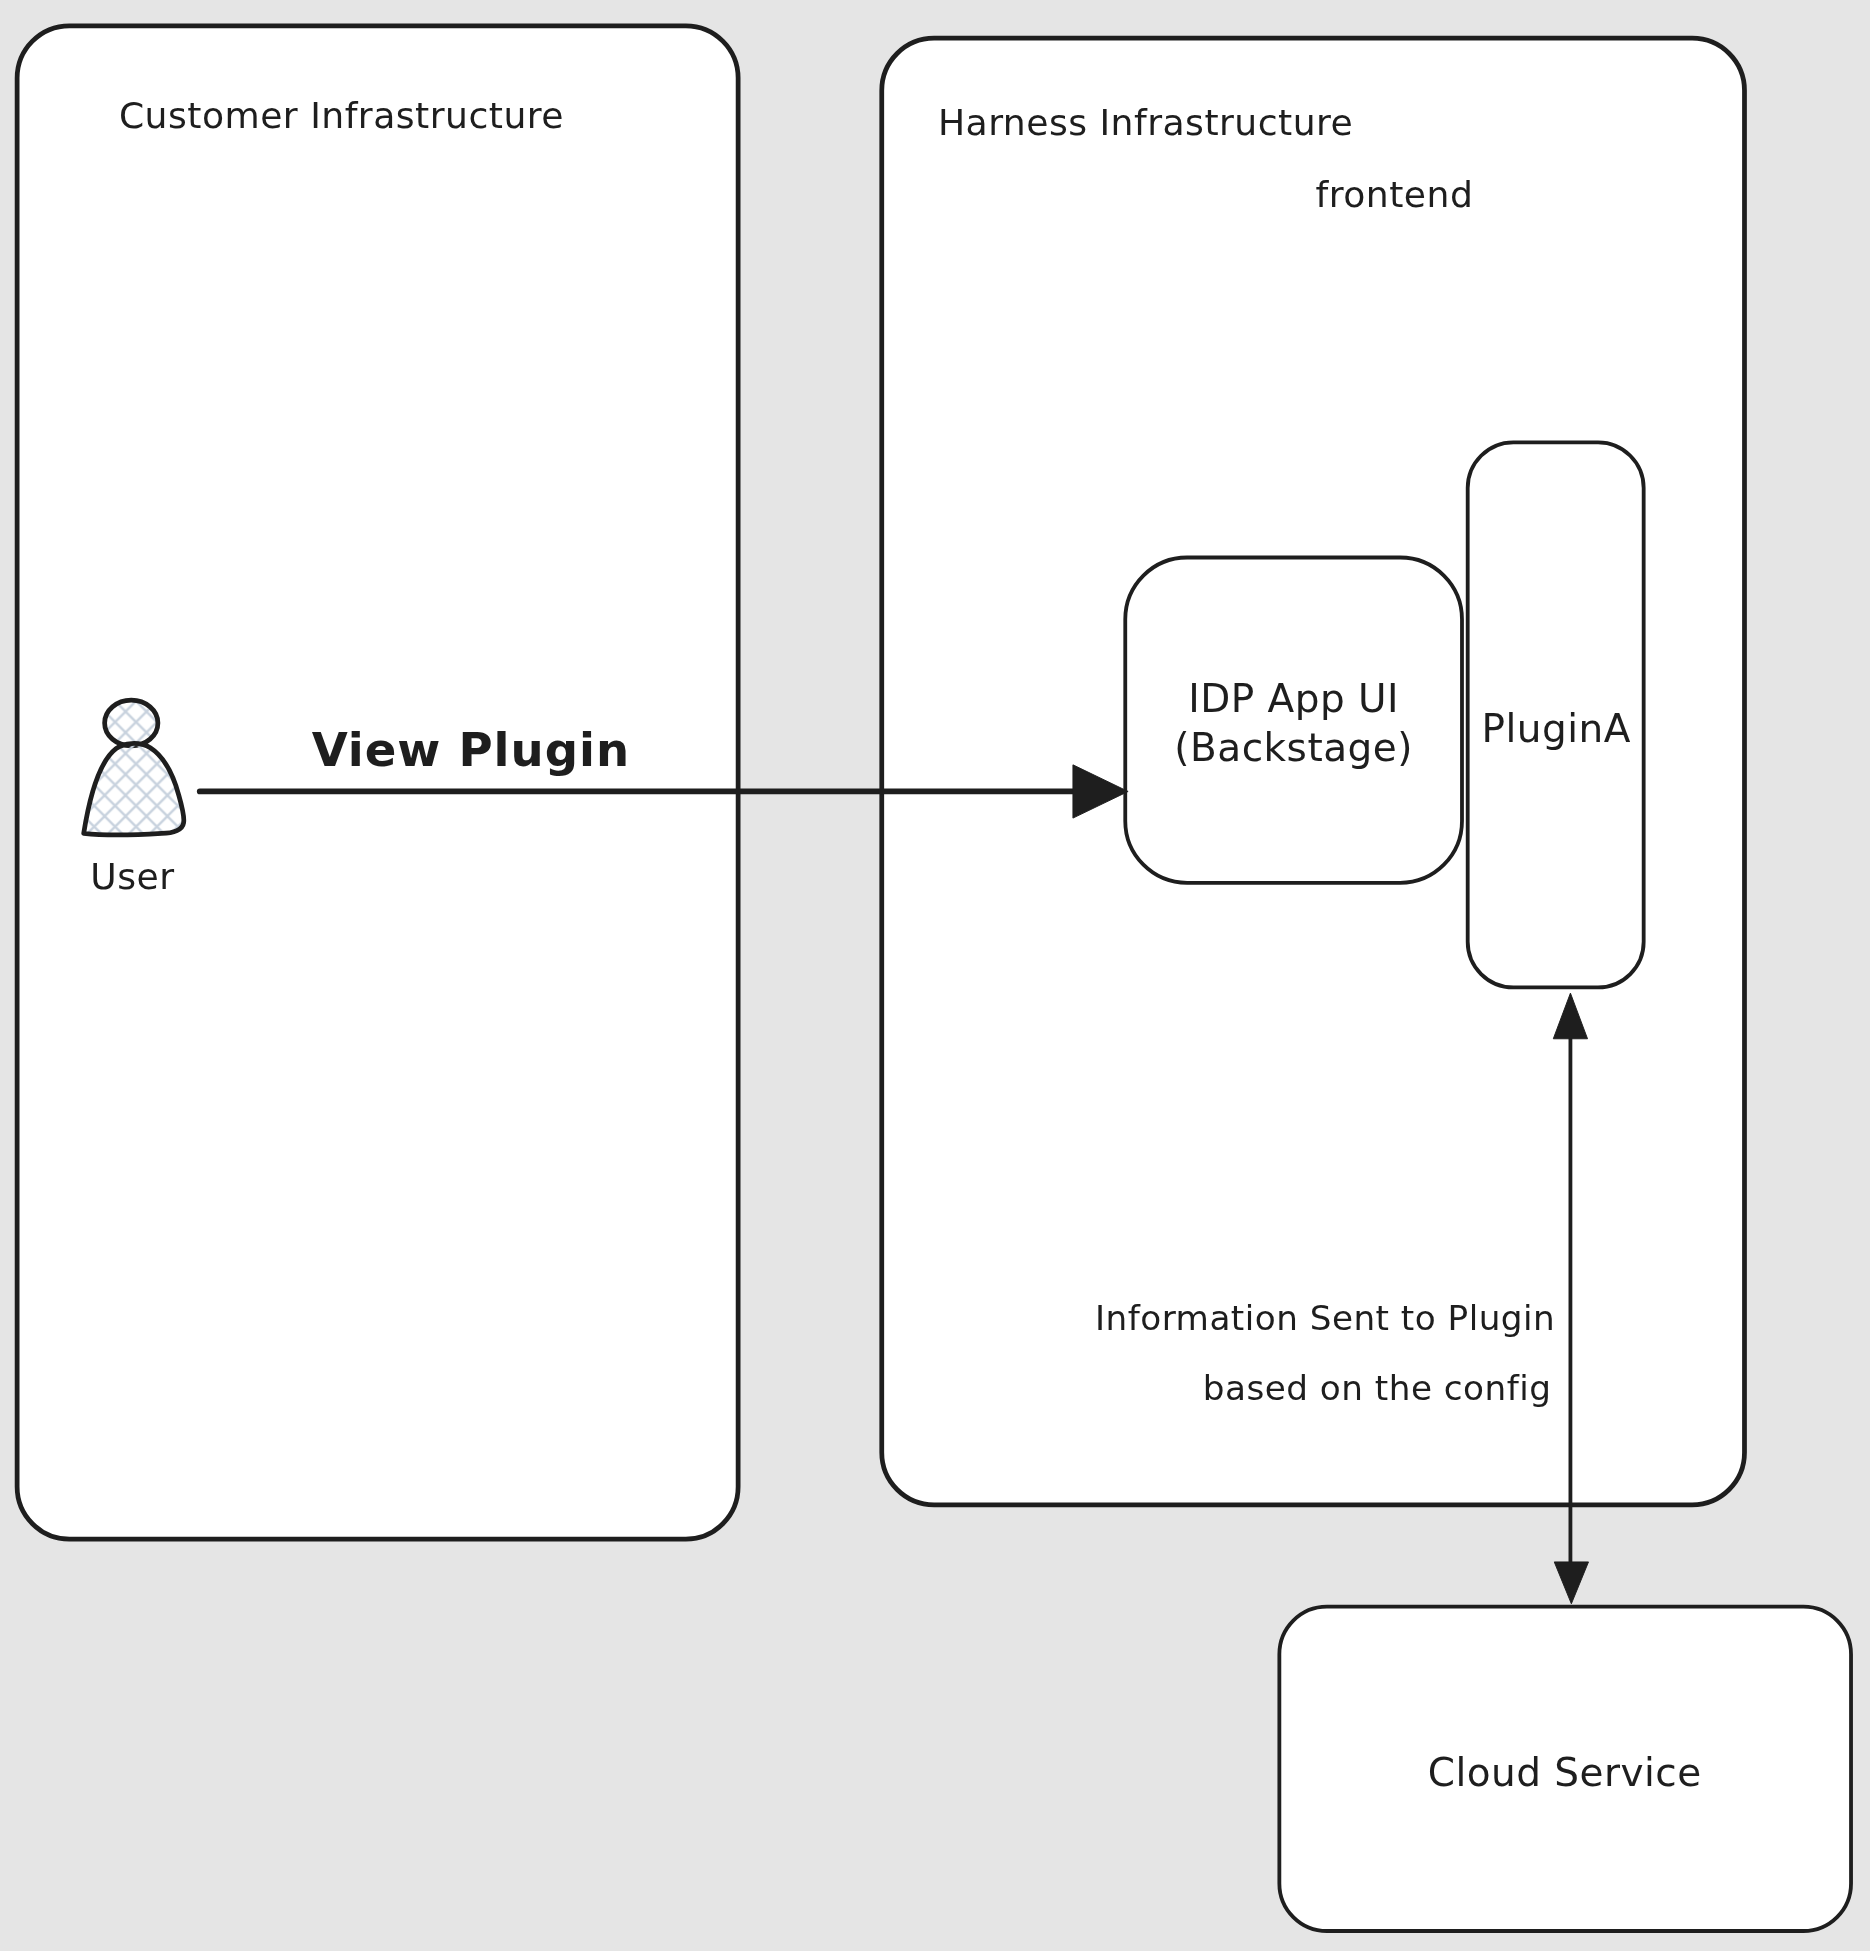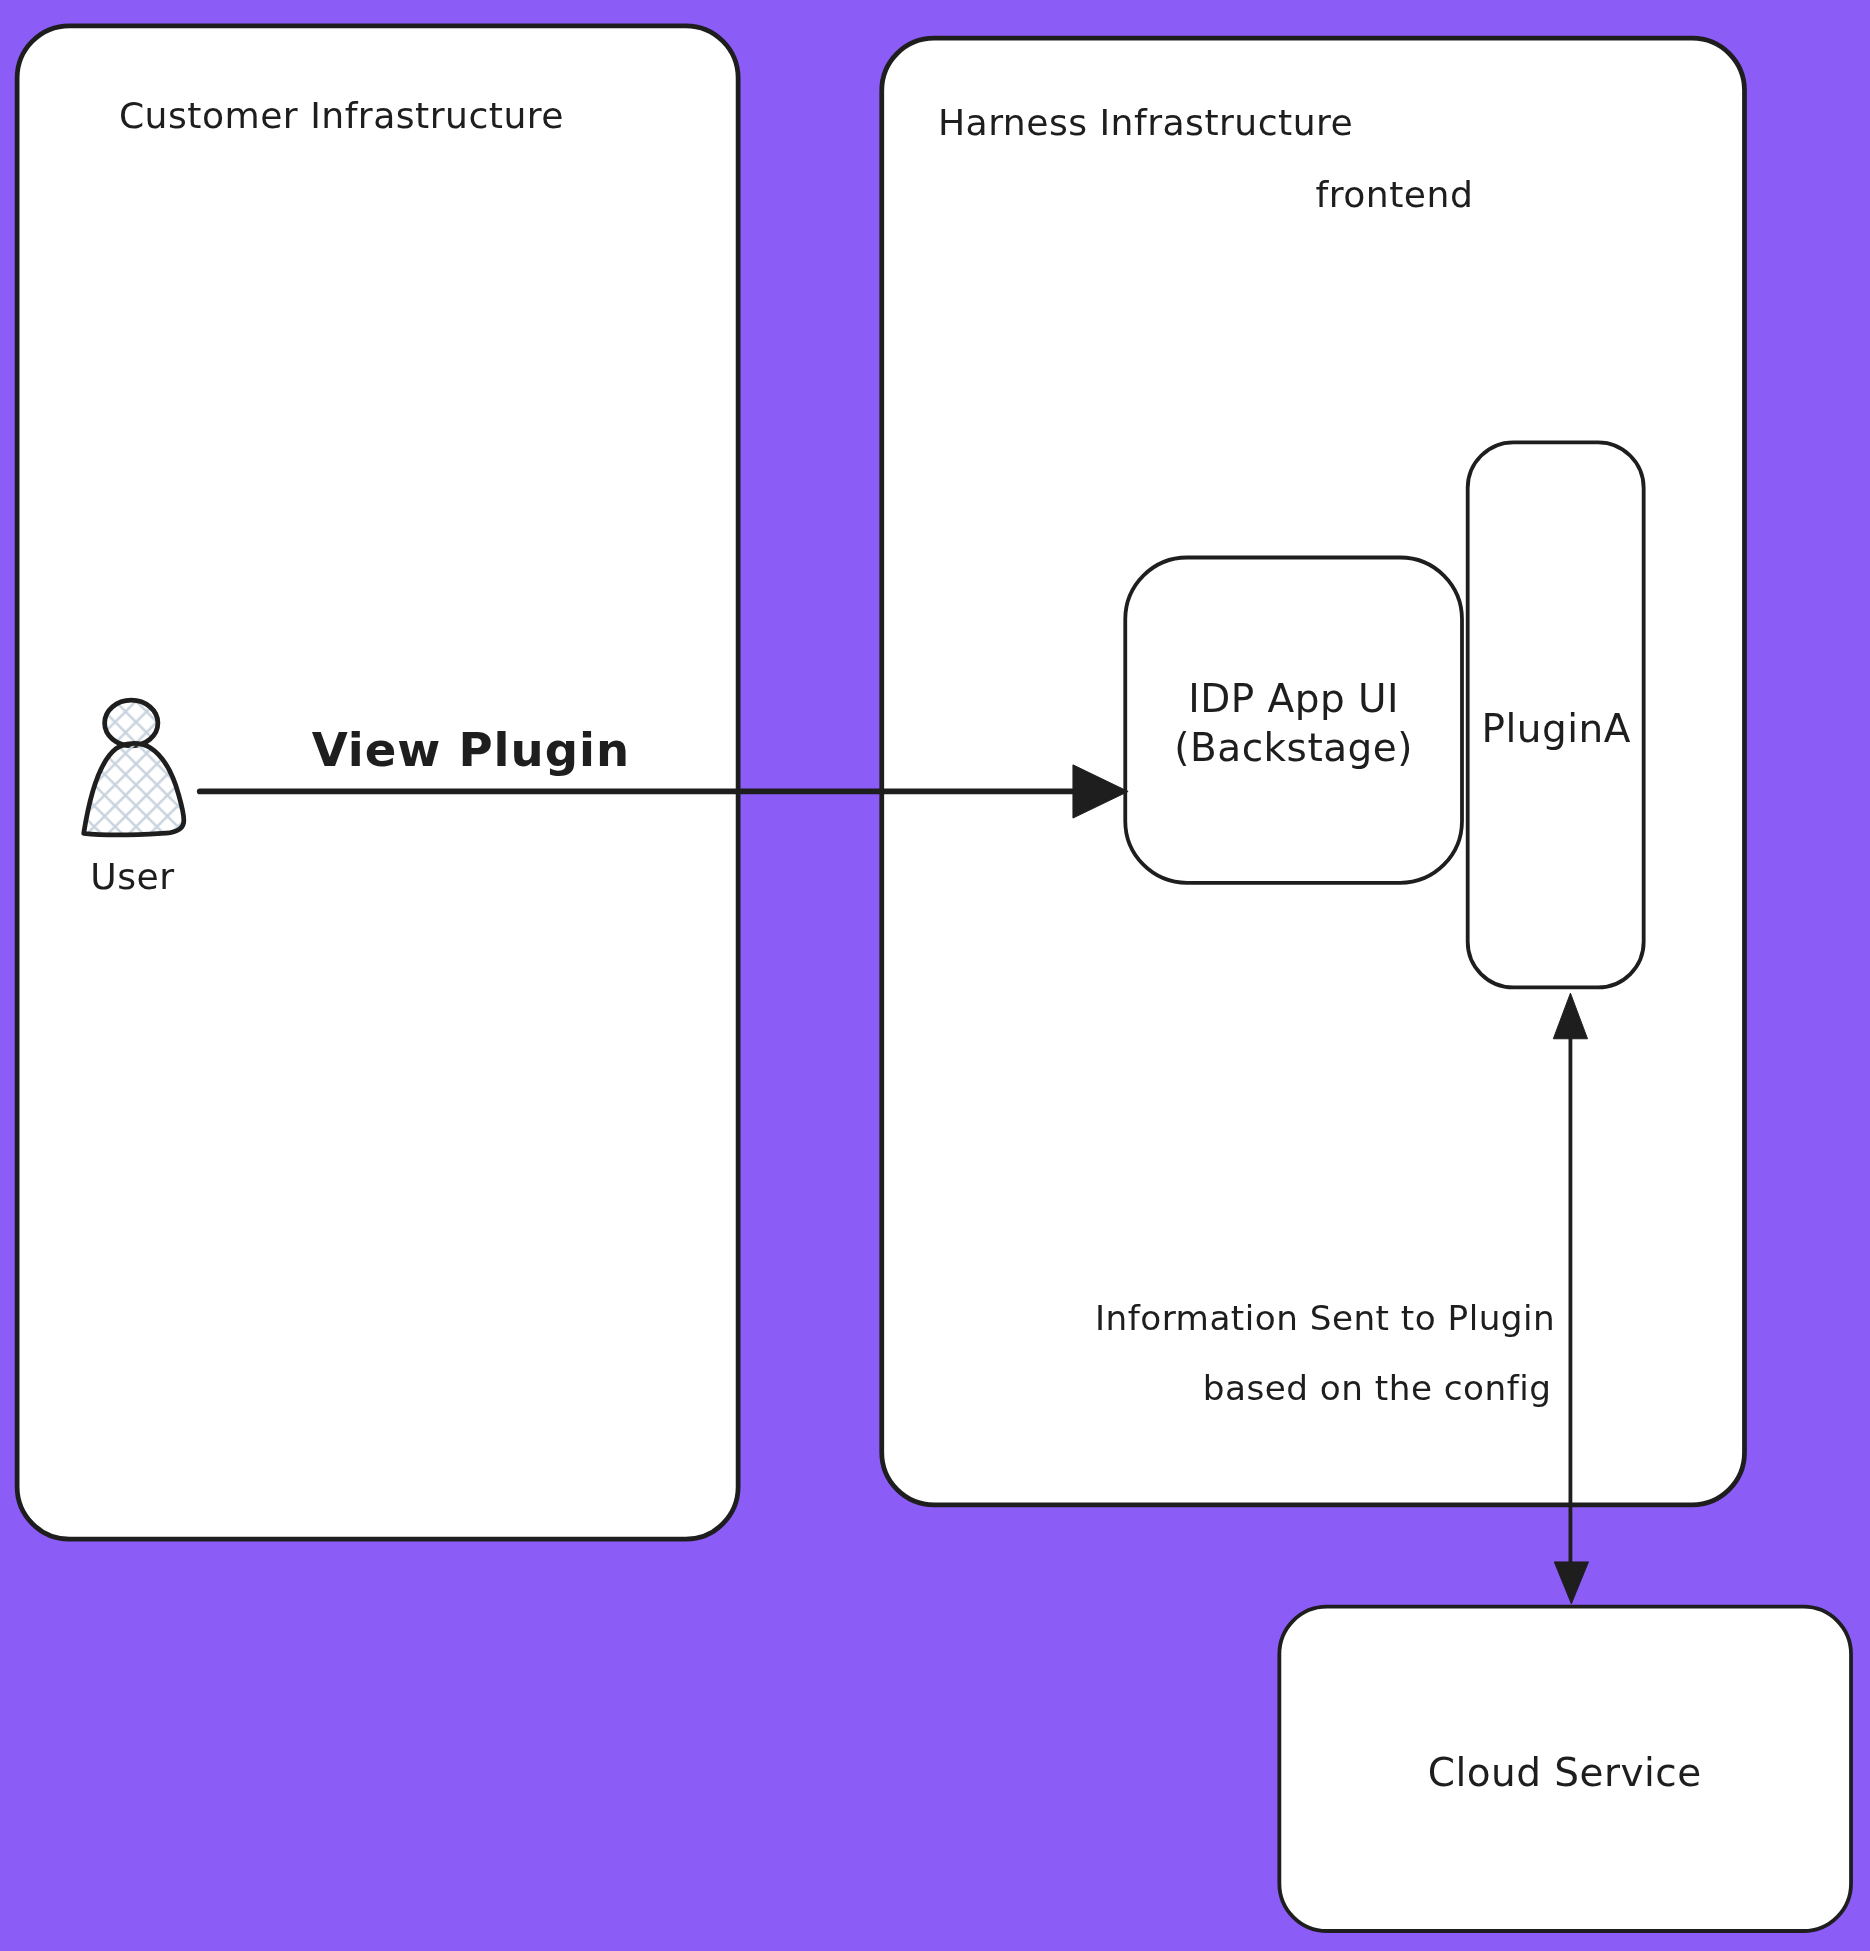--- a/index.html
+++ b/index.html
@@ -4,21 +4,21 @@
 <style>
   html, body {
     margin: 0;
     padding: 0;
     background: #ffffff;
   }
   .canvas {
     position: relative;
     width: 1871px;
     height: 1952px;
-    background: #8b5cf6;
+    background: #e5e5e5;
     font-family: "DejaVu Sans", "Liberation Sans", sans-serif;
   }
   svg { display: block; }
   text {
     font-family: "DejaVu Sans", "Liberation Sans", sans-serif;
     fill: #1e1e1e;
   }
   .box-label   { font-size: 38px; letter-spacing: 0.5px; }
   .small-note  { font-size: 36px; letter-spacing: 0.5px; }
   .node-label  { font-size: 41px; letter-spacing: 0.5px; }

